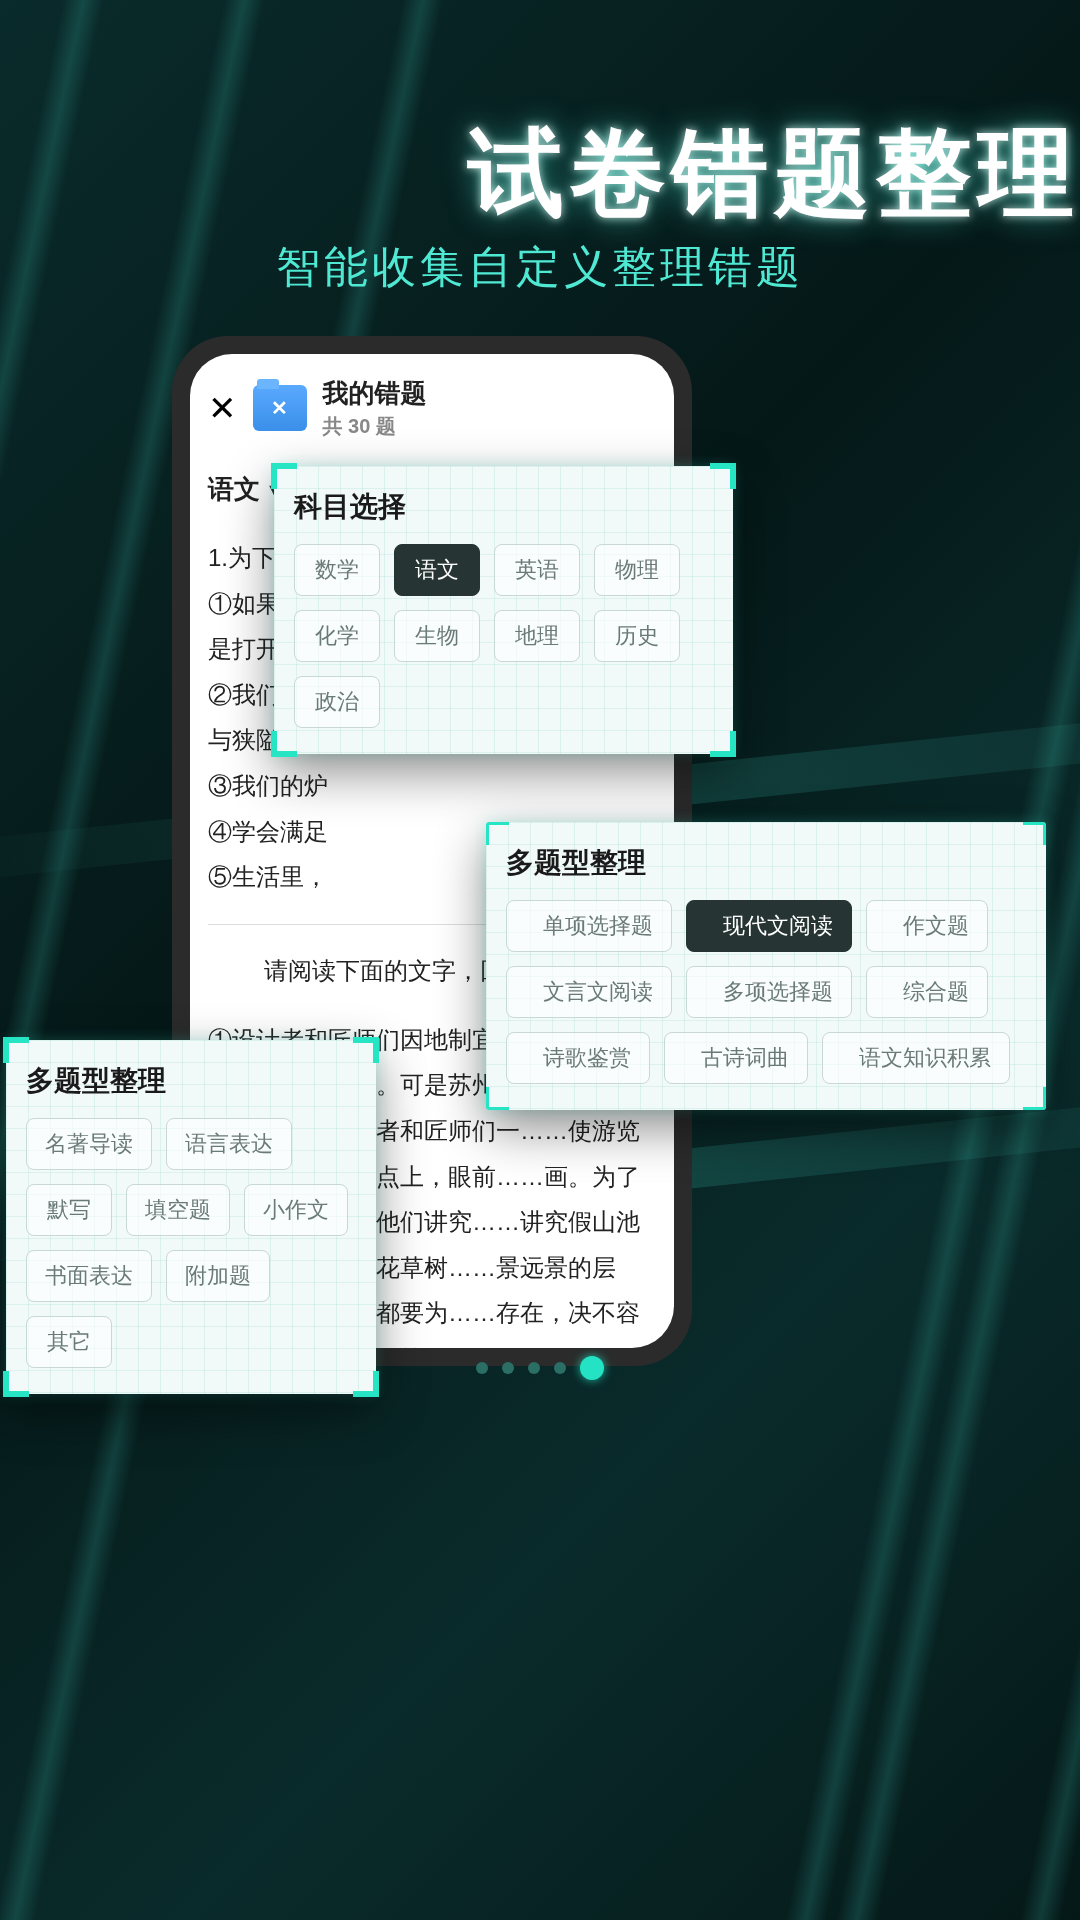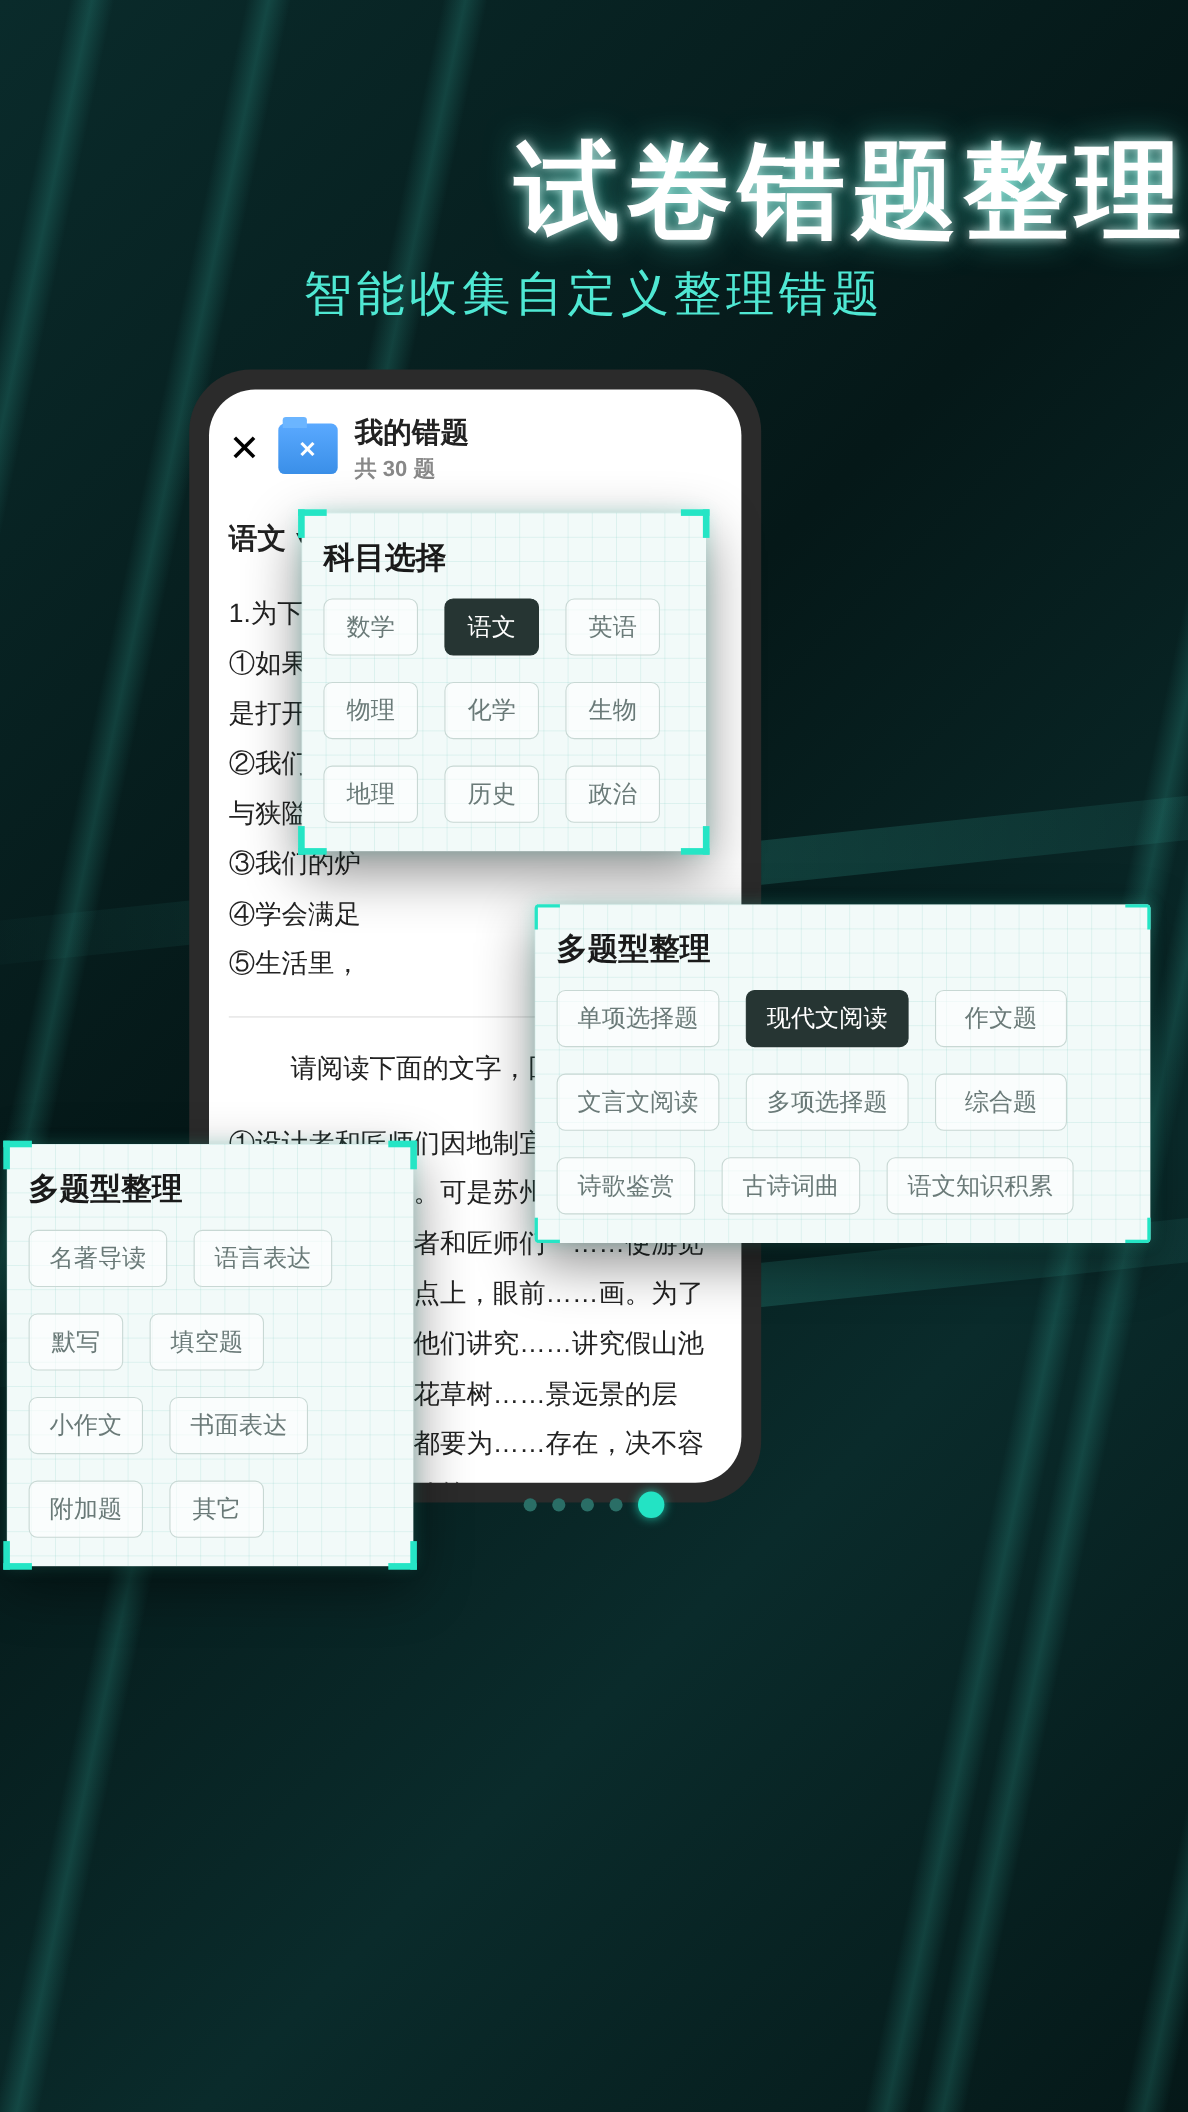--- a/index.html
+++ b/index.html
@@ -69,35 +69,35 @@
   padding: 22px 20px 26px;
   box-shadow: 0 18px 50px rgba(0,0,0,0.45), 0 0 14px rgba(60,240,210,0.25);
 }
 .corner { position:absolute; width:26px; height:26px; border-color:#25e5c5; border-style:solid; border-width:0; }
 .corner.tl{top:-3px;left:-3px;border-top-width:6px;border-left-width:6px;}
 .corner.tr{top:-3px;right:-3px;border-top-width:6px;border-right-width:6px;}
 .corner.bl{bottom:-3px;left:-3px;border-bottom-width:6px;border-left-width:6px;}
 .corner.br{bottom:-3px;right:-3px;border-bottom-width:6px;border-right-width:6px;}
 
 .panel-title { font-size: 28px; font-weight:700; color:#1a1a1a; margin-bottom:18px; }
-.chip-grid { display:flex; flex-wrap:wrap; gap:24px; }
+.chip-grid { display:flex; flex-wrap:wrap; gap:14px; }
 .chip {
   min-width: 86px; padding: 10px 18px;
   border: 1px solid #c8d8d4; border-radius: 8px;
   background: rgba(255,255,255,0.6);
   font-size: 22px; color:#6a7a78; text-align:center;
 }
 .chip.active { background:#263533; color:#fff; border-color:#263533; }
 
-.panel-subjects { top: 466px; left: 274px; width: 368px; }
+.panel-subjects { top: 466px; left: 274px; width: 459px; }
 .panel-types-right { top: 822px; left: 486px; width: 560px; overflow:hidden; }
 .panel-types-left { top: 1040px; left: 6px; width: 370px; }
 
 .panel-types-right .chip-grid { flex-wrap: wrap; }
-.panel-types-right .chip { min-width: 120px; }
+.panel-types-right .chip { min-width: 120px; padding-left: 36px; }
 
 
 .dots { position:absolute; bottom: 540px; left:0; right:0; display:flex; justify-content:center; gap:14px; }
 .dot { width:12px; height:12px; border-radius:50%; background:#2a6e66; }
 .dot.active { width:24px; height:24px; background:#23e3c4; margin-top:-6px; box-shadow:0 0 10px rgba(35,227,196,0.8); }
 </style>
 </head>
 <body>
 
 <div class="bg-streak v s1"></div>

